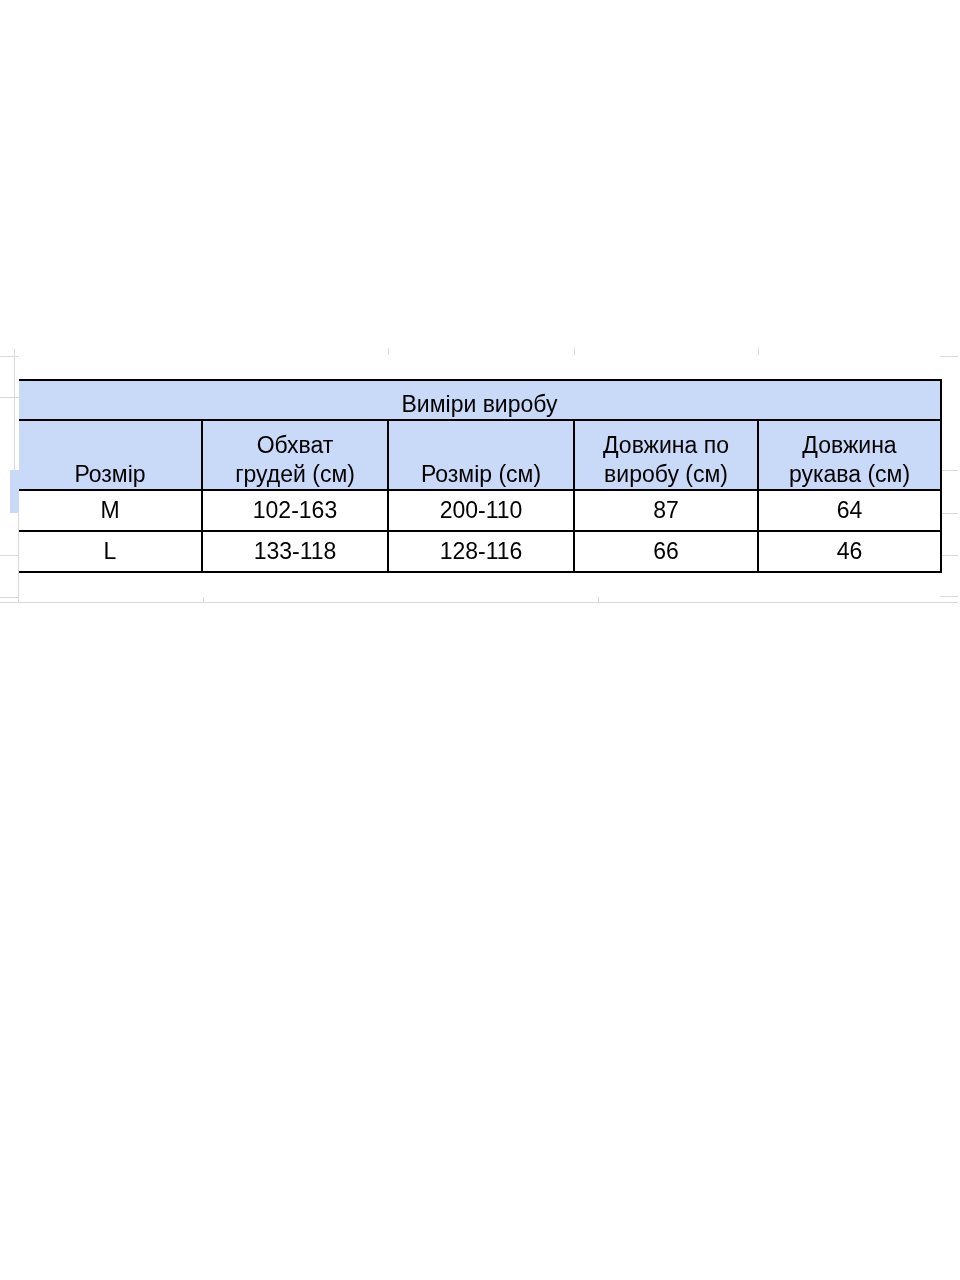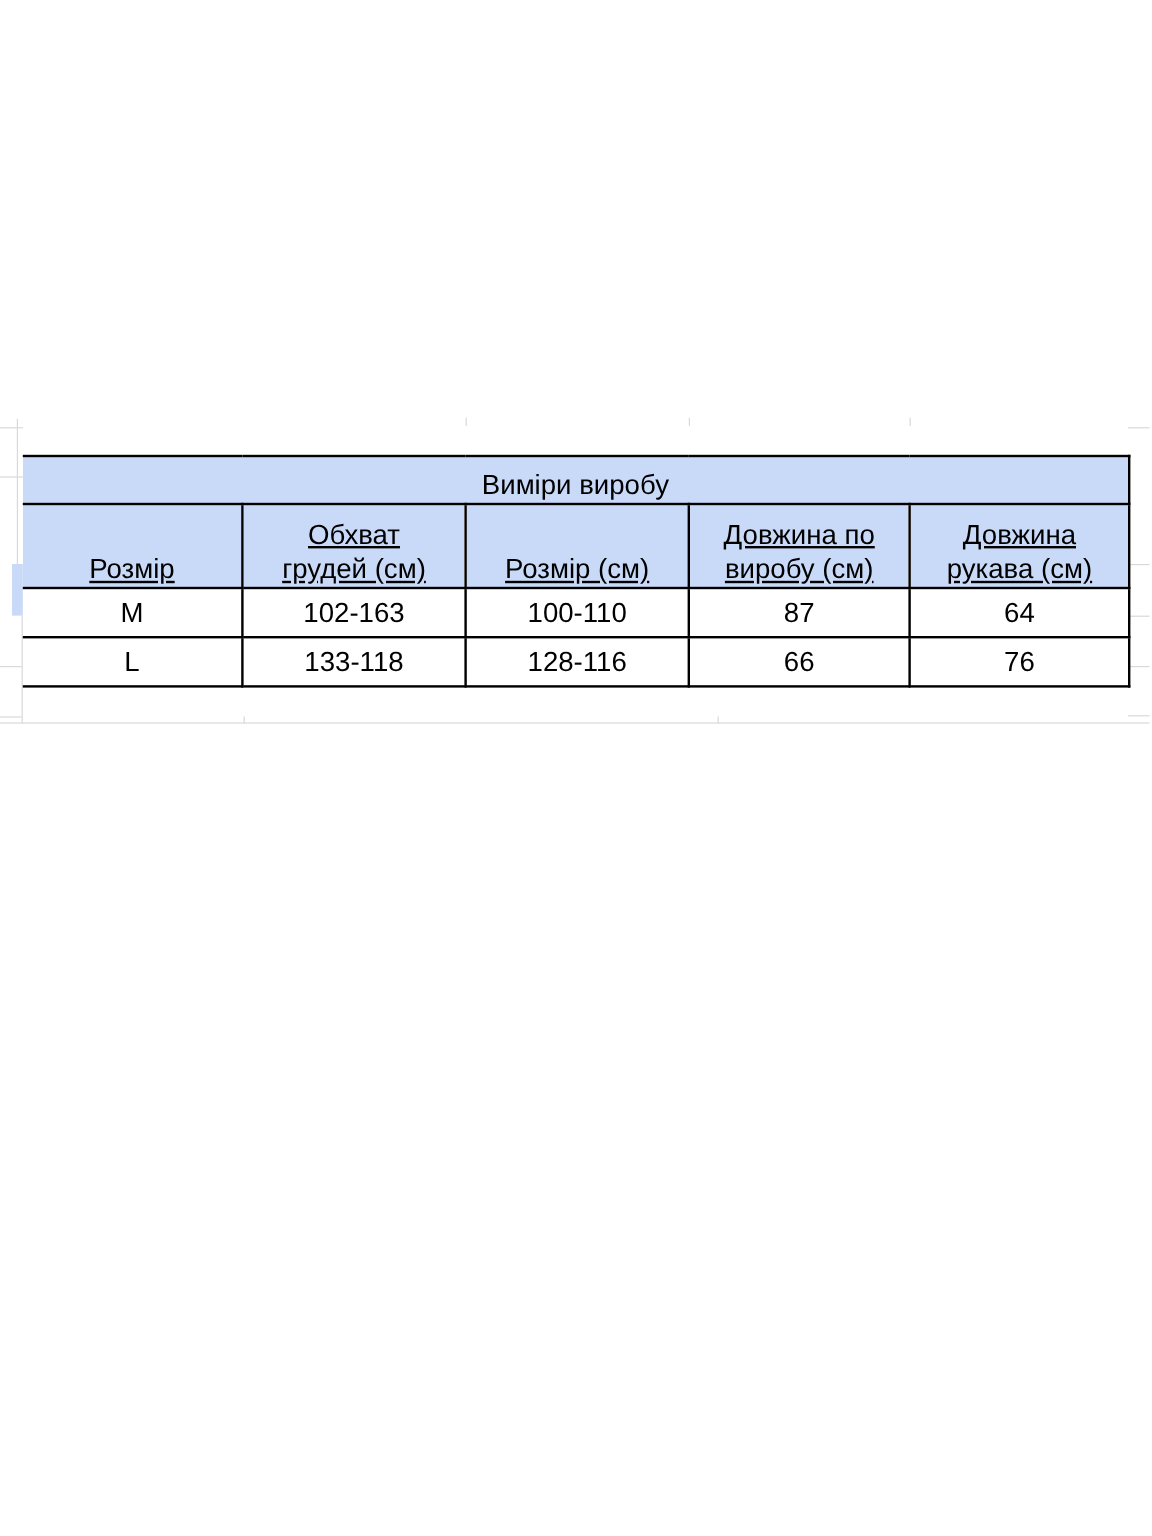--- a/index.html
+++ b/index.html
@@ -60,21 +60,20 @@
     background: var(--accent-blue, #c9daf8);
     vertical-align: bottom;
     padding-bottom: 7px;
   }
   td.header-cell {
     height: 68px;
     background: var(--accent-blue, #c9daf8);
     vertical-align: bottom;
     padding-bottom: 8px;
     white-space: pre-line;
-    text-decoration: underline;
   }
   td.data-cell {
     height: 39px;
     background: #ffffff;
     vertical-align: middle;
   }
 </style>
 </head>
 <body style="background: rgb(255, 255, 255);">
 
@@ -118,27 +117,27 @@
 грудей (см)</td>
         <td class="header-cell">Розмір (см)</td>
         <td class="header-cell">Довжина по
 виробу (см)</td>
         <td class="header-cell">Довжина
 рукава (см)</td>
       </tr>
       <tr>
         <td class="data-cell">M</td>
         <td class="data-cell">102-163</td>
-        <td class="data-cell">100-110</td>
+        <td class="data-cell">200-110</td>
         <td class="data-cell">87</td>
         <td class="data-cell">64</td>
       </tr>
       <tr>
         <td class="data-cell">L</td>
         <td class="data-cell">133-118</td>
         <td class="data-cell">128-116</td>
         <td class="data-cell">66</td>
-        <td class="data-cell">76</td>
+        <td class="data-cell">46</td>
       </tr>
     </tbody>
   </table>
 
 </div>
 
 </body></html>

